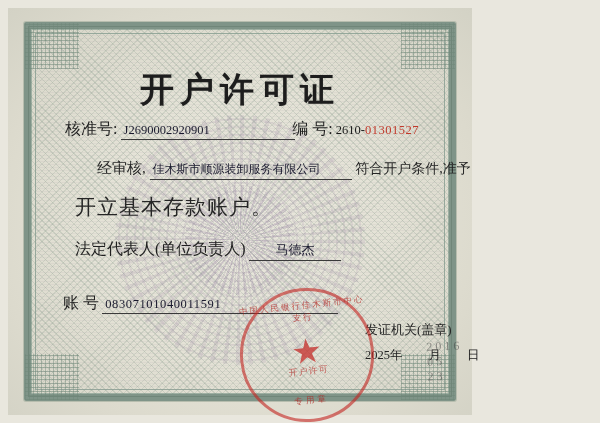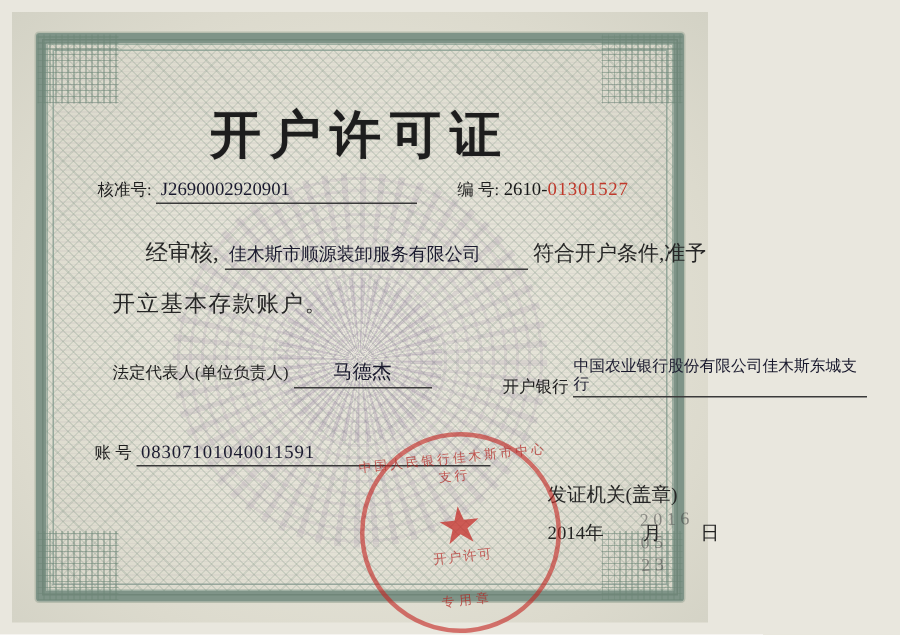--- a/index.html
+++ b/index.html
@@ -125,21 +125,21 @@
     text-align: center;
     font-size: 34px;
     letter-spacing: 6px;
     font-weight: bold;
     color: #1d1d1d;
     font-family: "DejaVu Serif", "Liberation Serif", serif;
     text-shadow: 0 0 1px rgba(0,0,0,.25);
   }
 
   .row { position: absolute; font-size: 12.5px; color: #262626; white-space: nowrap; }
-  .label { font-size: 11px; color: #1f1f1f; }
+  .label { font-size: 16px; color: #1f1f1f; }
   .value {
     font-family: "Liberation Serif", serif;
     color: #1a1a2e;
   }
   .underline {
     display: inline-block;
     border-bottom: 1px solid #3a3a3a;
     text-align: left;
     padding: 0 3px 1px 3px;
   }
@@ -152,21 +152,21 @@
     color: #c0392b;
     letter-spacing: .5px;
   }
   .num-prefix { color: #1a1a1a; }
 
   
   .r-body1 { left: 62px; top: 126px; font-size: 15px; }
   .r-body1 .underline { min-width: 196px; font-size: 12px; }
   .r-body1 .tail { font-size: 14px; }
 
-  .r-body2 { left: 40px; top: 160px; font-size: 15px; letter-spacing: 1px; }
+  .r-body2 { left: 40px; top: 160px; font-size: 21px; letter-spacing: 1px; }
 
   
   .r-legal { left: 40px; top: 206px; font-size: 13px; }
   .r-legal .underline { min-width: 86px; text-align: center; }
   .r-bank { left: 300px; top: 206px; font-size: 13px; }
   .r-bank .bankname {
     display: inline-block;
     border-bottom: 1px solid #3a3a3a;
     width: 196px;
     font-size: 10.5px;
@@ -275,34 +275,30 @@
         <span class="tail">符合开户条件,准予</span>
       </div>
 
       <div class="row r-body2">开立基本存款账户。</div>
 
       <div class="row r-legal">
         <span class="label">法定代表人(单位负责人)</span>
         <span class="underline value">马德杰</span>
       </div>
 
-      <div class="row r-bank">
-        <span class="label">开户银行</span>
-        <span class="bankname value">中国农业银行股份有限公司佳木斯东城支行</span>
-      </div>
 
       <div class="row r-account">
         <span class="label">账  号</span>
         <span class="underline value">08307101040011591</span>
       </div>
 
       <div class="row r-issuer">发证机关(盖章)</div>
 
       <div class="row r-date">
-        <span>2014</span><span>年</span><span class="blank"></span><span>月</span><span class="blank"></span><span>日</span>
+        <span>2025</span><span>年</span><span class="blank"></span><span>月</span><span class="blank"></span><span>日</span>
       </div>
 
       <div class="date-stamp">2016 05 23</div>
 
       <div class="seal">
         <div class="seal-top">中国人民银行佳木斯市中心支行</div>
         <div class="star">★</div>
         <div class="seal-mid">开户许可</div>
         <div class="seal-bottom">专用章</div>
       </div>

